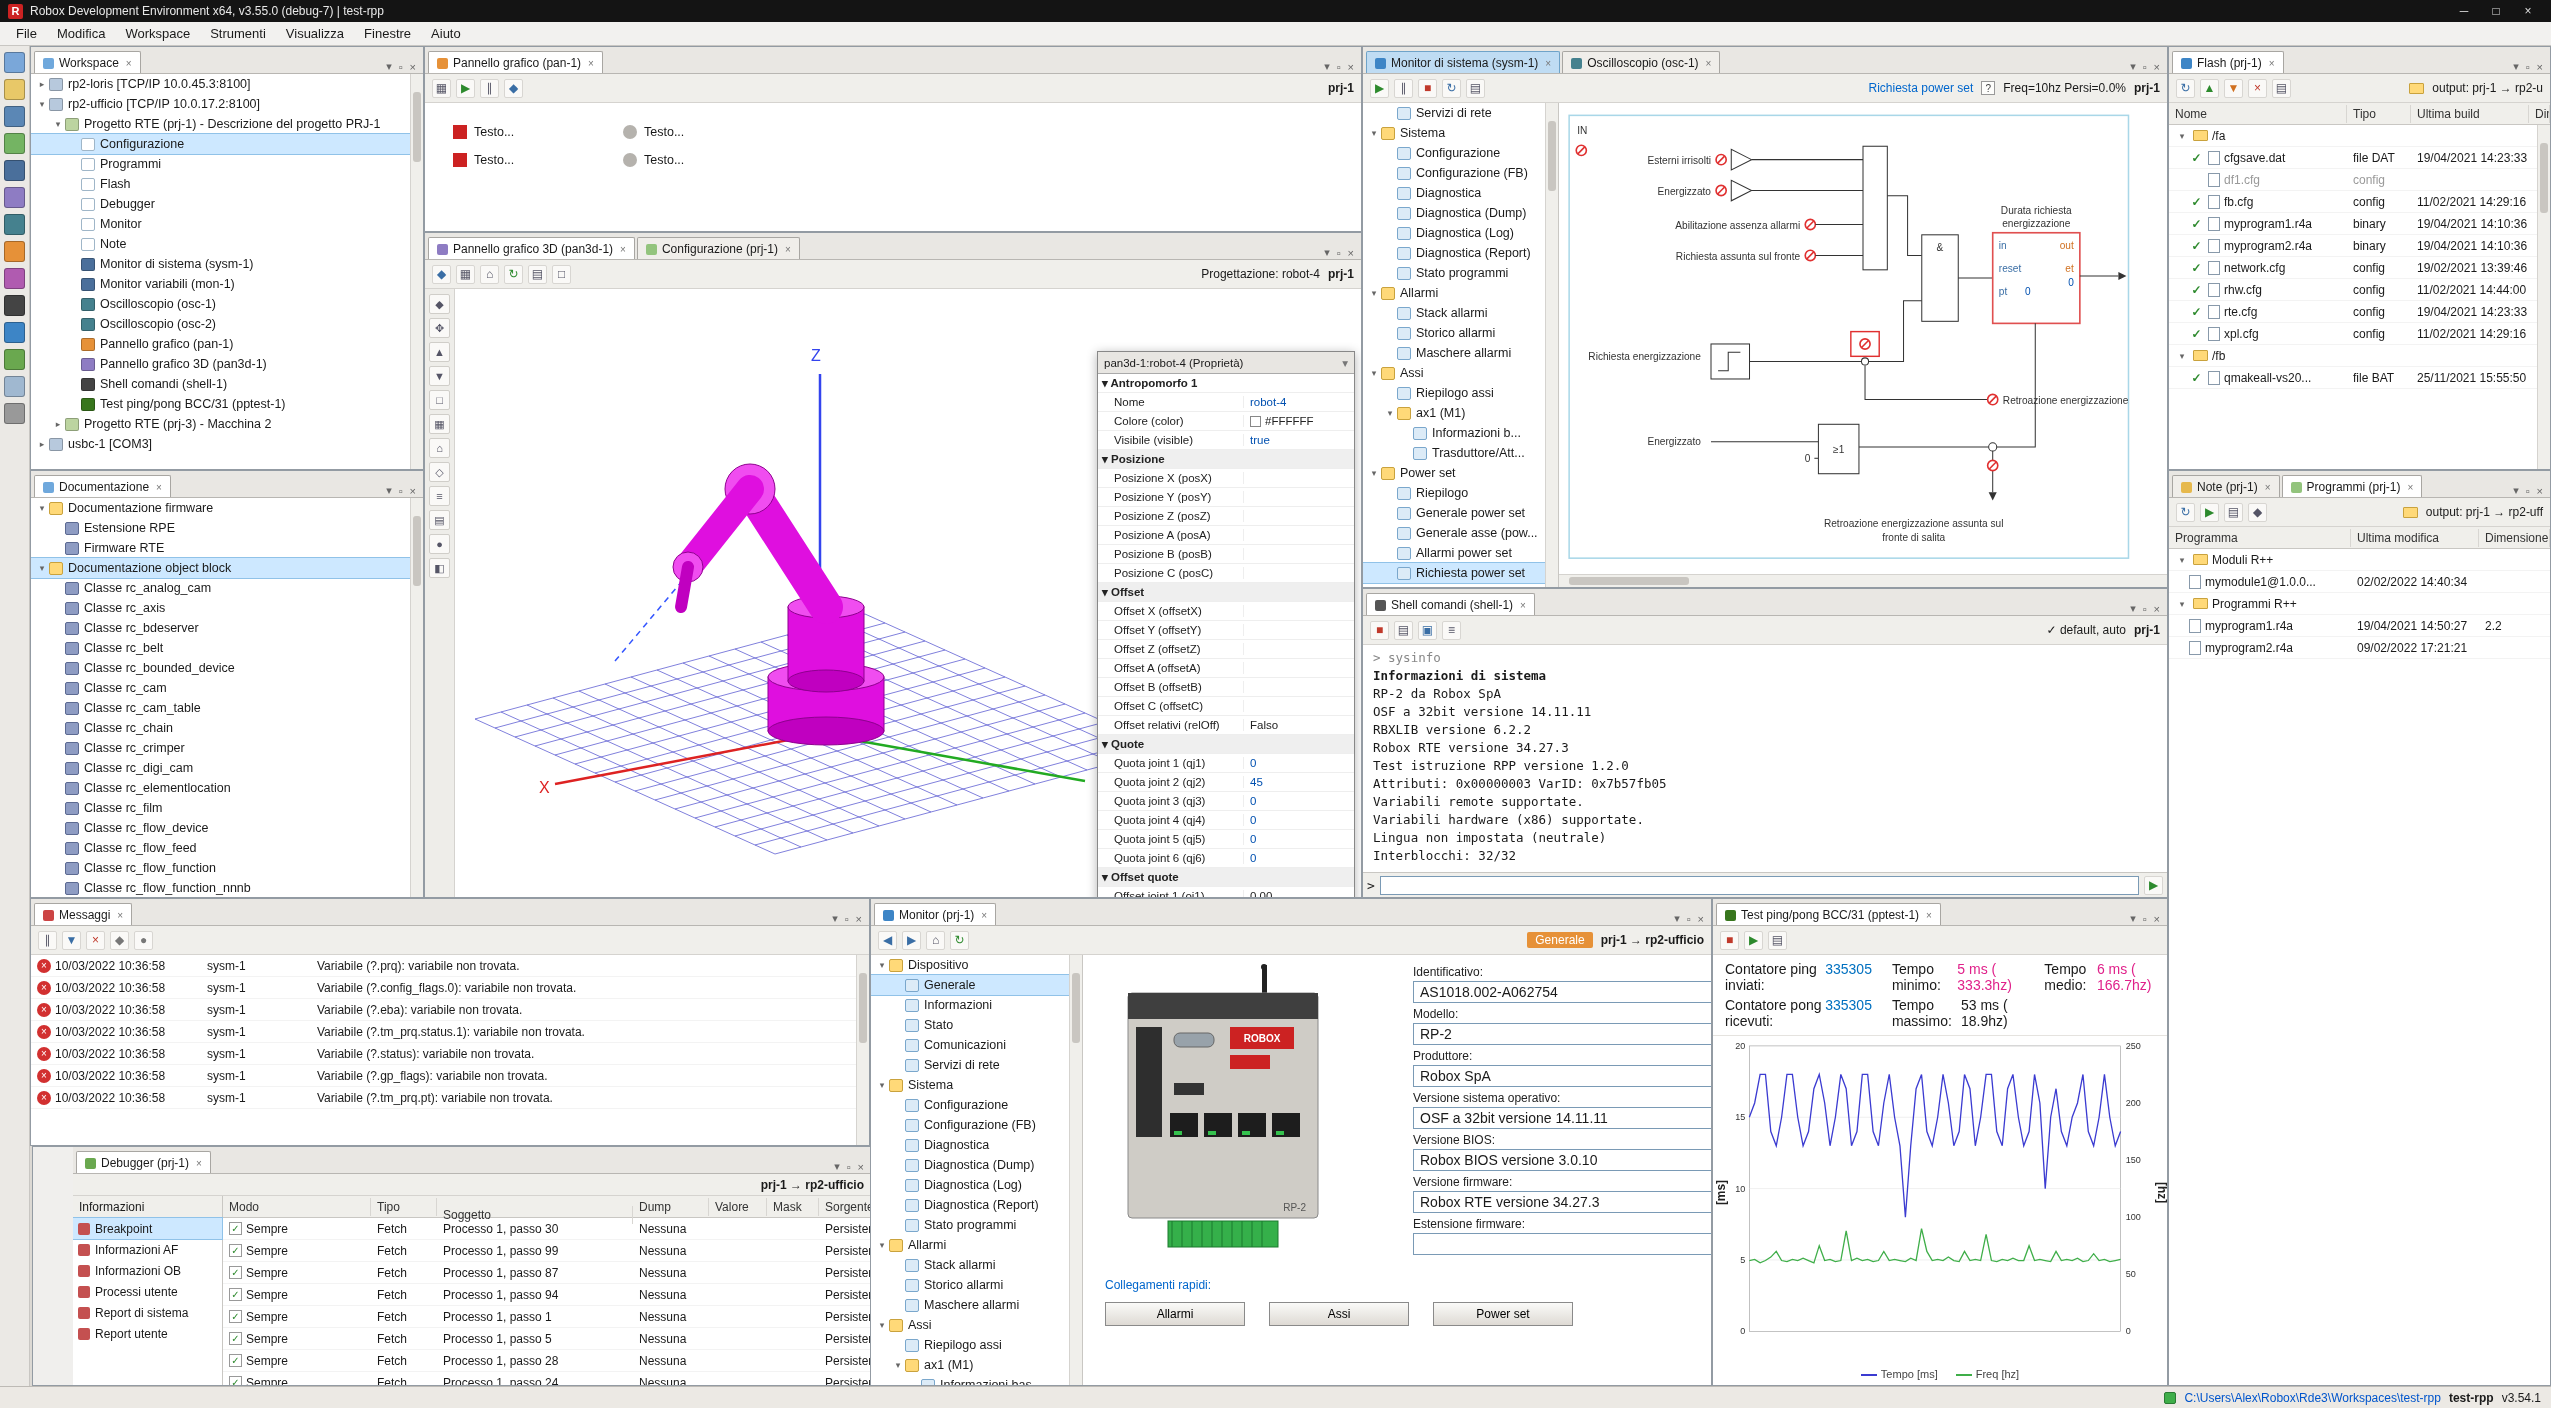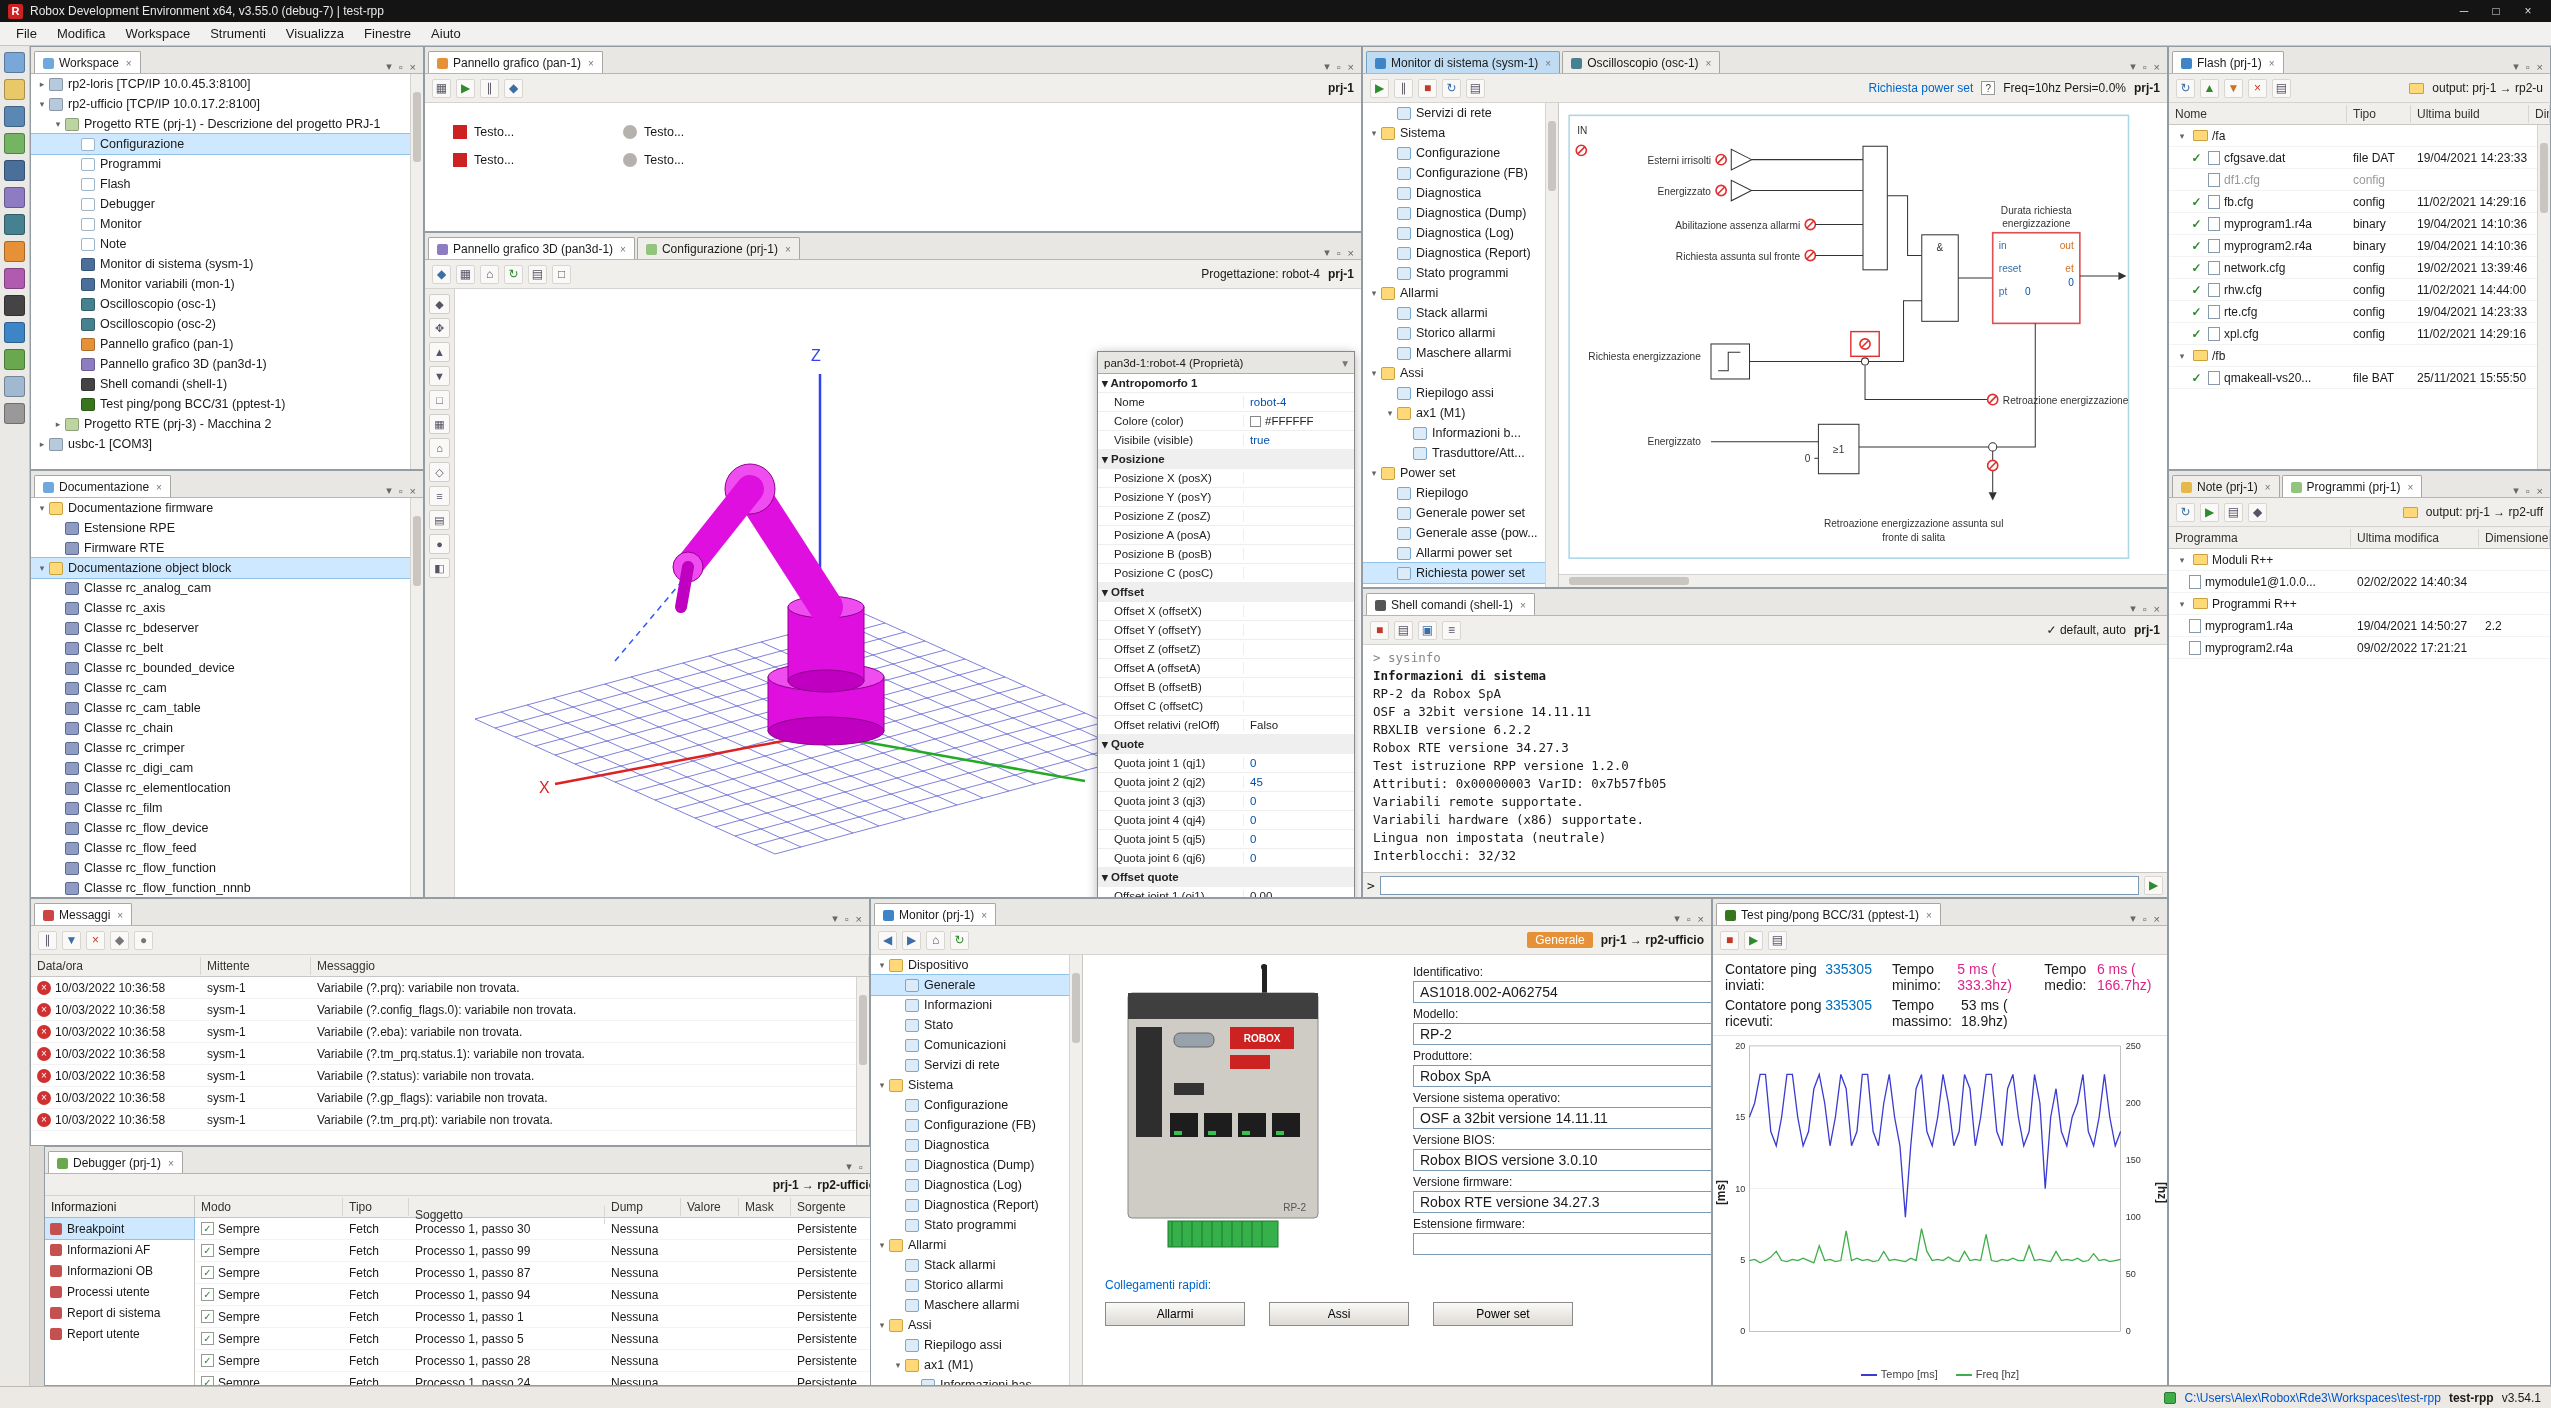--- a/index.html
+++ b/index.html
@@ -1169,25 +1169,20 @@
     <div class="toolbar">
       <span id="msg-tb" style="display:flex;gap:5px;">
           <span class="tb-ico" style="color: rgb(85, 85, 102);">∥</span>
           <span class="tb-ico" style="color: rgb(58, 110, 165);">▼</span>
           <span class="tb-ico" style="color: rgb(192, 57, 43);">×</span>
           <span class="tb-ico" style="color: rgb(119, 119, 119);">◆</span>
           <span class="tb-ico" style="color: rgb(119, 119, 119);">●</span>
         </span>
     </div>
     <div class="content" style="display:flex;flex-direction:column;">
-      <div class="grid-head" id="msg-head">
-          <span class="gh-cell" style="width: 170px;">Data/ora</span>
-          <span class="gh-cell" style="width: 110px;">Mittente</span>
-          <span class="gh-cell" style="flex: 1 1 0%; min-width: 0px;">Messaggio</span>
-        </div>
       <div id="msg-body" style="flex:1;position:relative;">
           <div class="vscroll">
             <div class="vthumb"></div>
           </div>
           <div class="grid-row">
             <span class="gr-cell" style="width: 170px;">
               <span class="err">×</span>
               <span>10/03/2022 10:36:58</span>
             </span>
             <span class="gr-cell" style="width: 110px;">sysm-1</span>
@@ -1238,21 +1233,21 @@
               <span class="err">×</span>
               <span>10/03/2022 10:36:58</span>
             </span>
             <span class="gr-cell" style="width: 110px;">sysm-1</span>
             <span class="gr-cell" style="flex: 1 1 0%; min-width: 0px;">Variabile (?.tm_prq.pt): variabile non trovata.</span>
           </div>
         </div>
     </div>
   </div>
 
-  <div class="panel" style="left:44px;top:1146px;width:840px;height:240px;">
+  <div class="panel" style="left:32px;top:1146px;width:840px;height:240px;padding-left:40px;">
     <div class="tabstrip" id="dbg-tabs">
         <div class="tab on">
           <span class="tab-ico" style="background: rgb(106, 168, 79);"></span>
           <span class="tx">Debugger (prj-1)</span>
           <span class="tclose">×</span>
         </div>
         <div class="strip-right">
           <span class="chrome">▾</span>
           <span class="chrome">▫</span>
           <span class="chrome">×</span>

